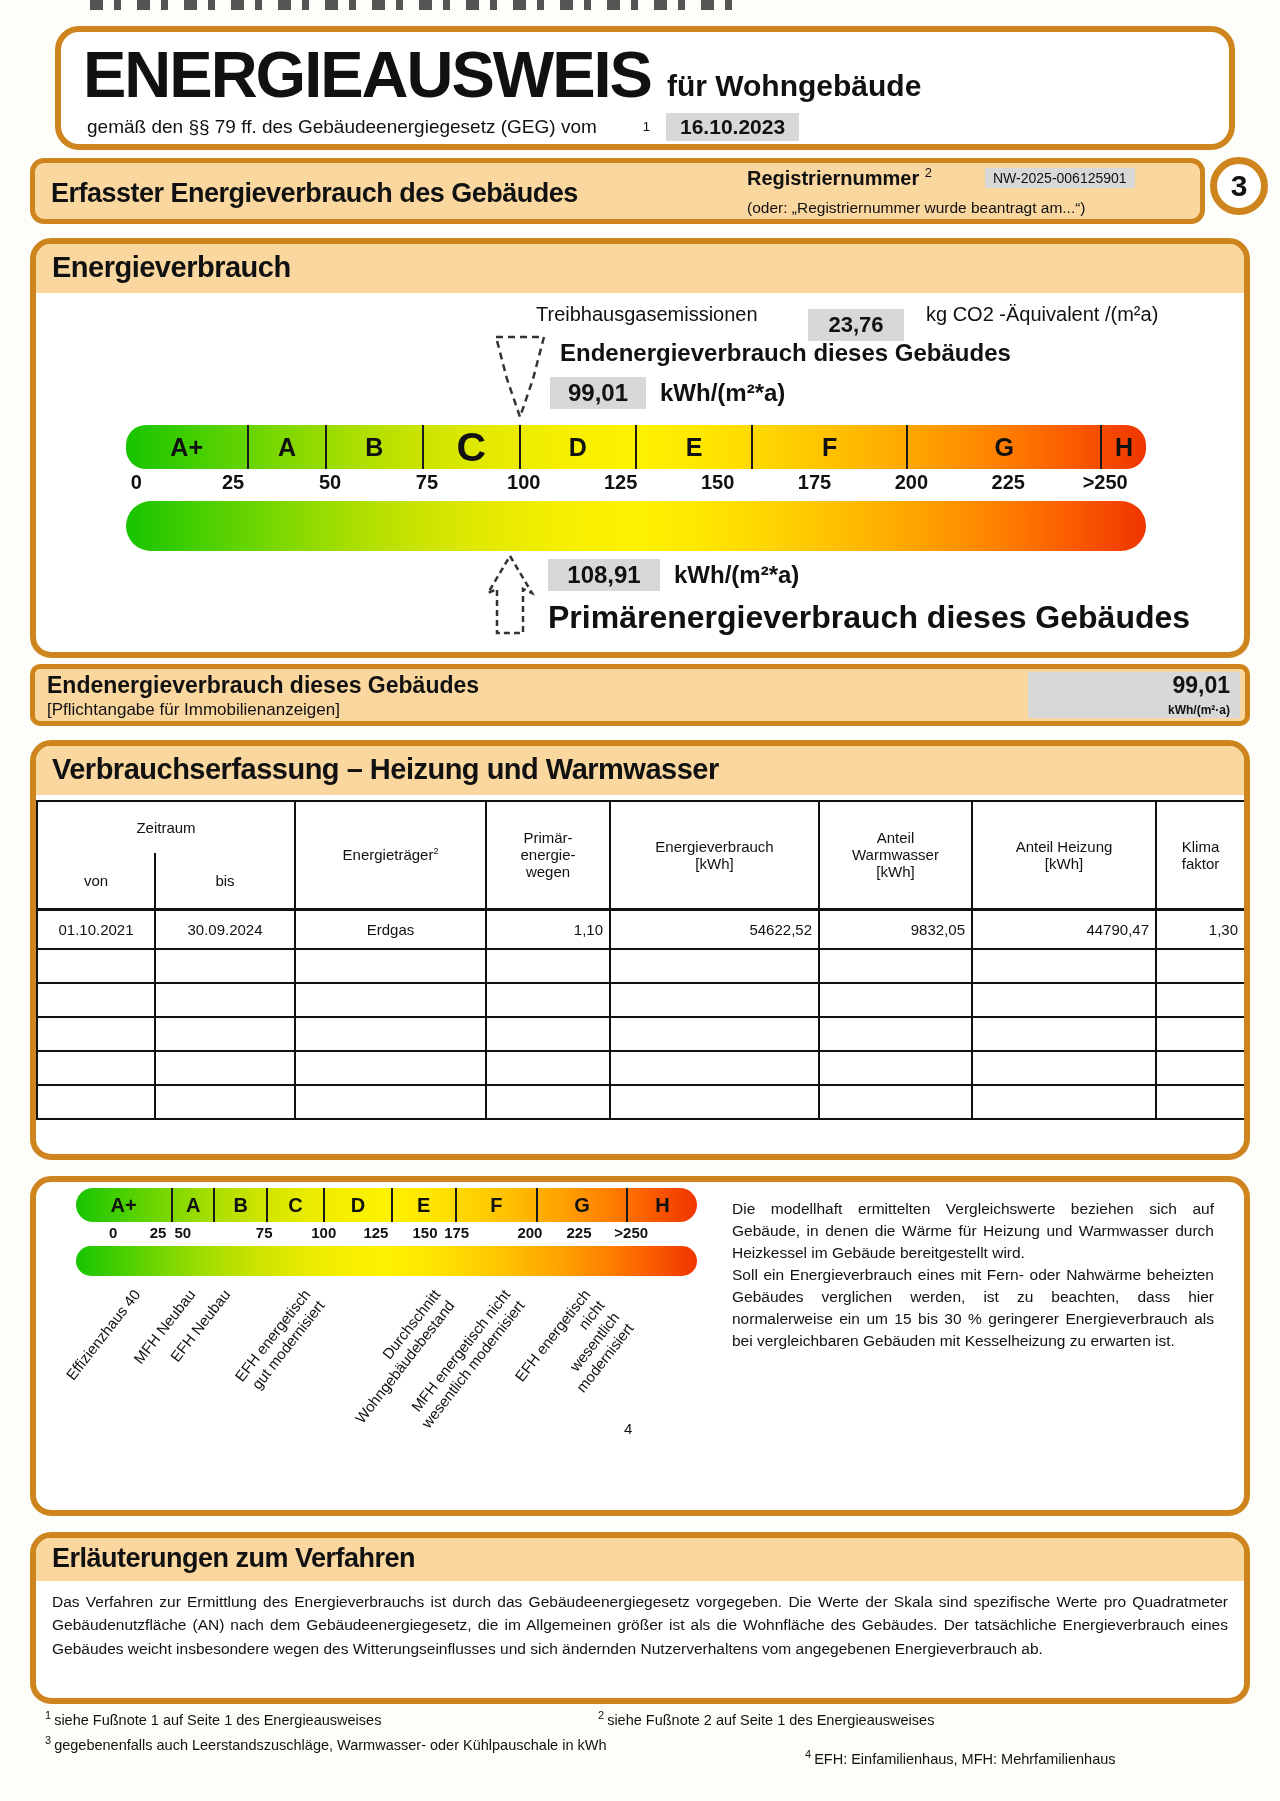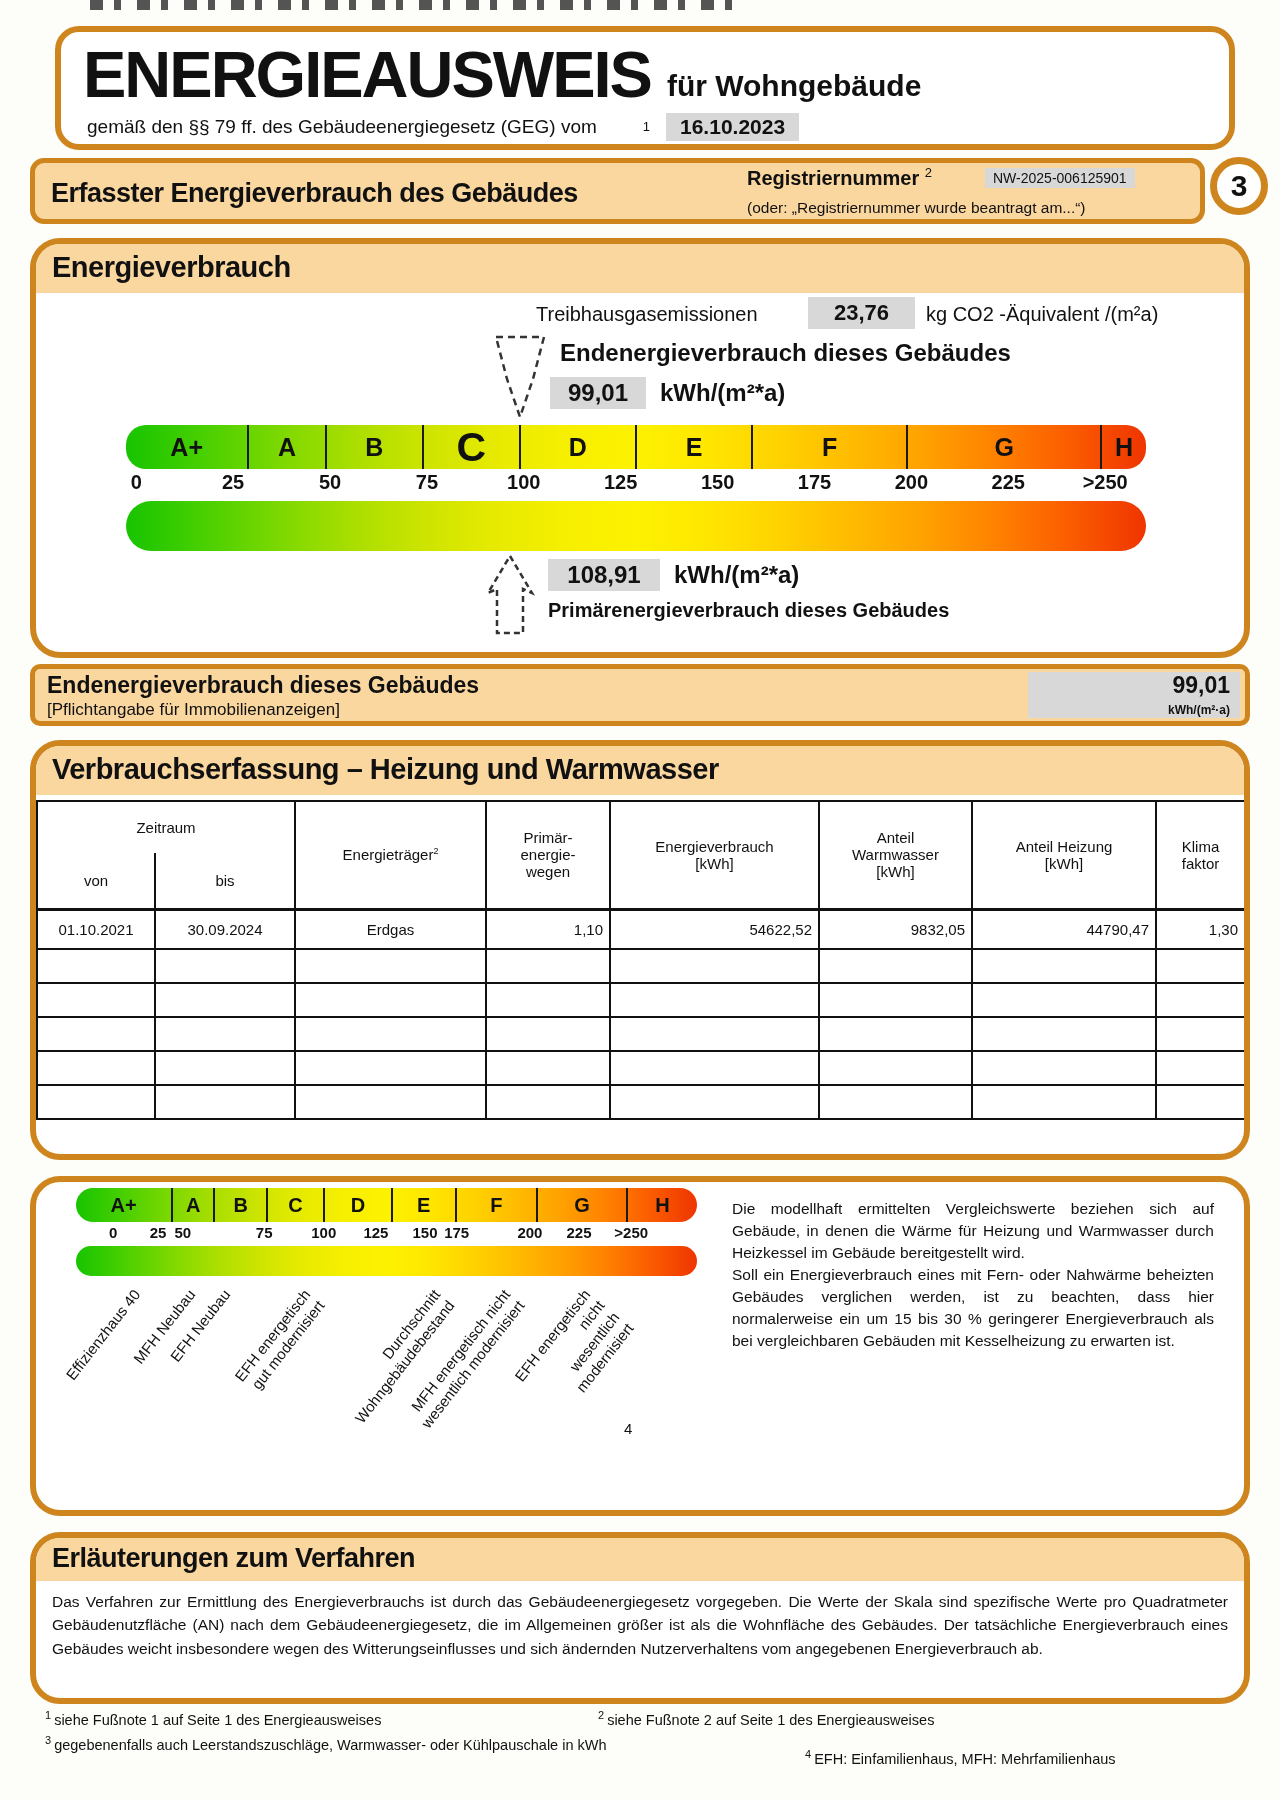--- a/index.html
+++ b/index.html
@@ -10,21 +10,21 @@
   }
   *{box-sizing:border-box}
   html,body{margin:0;padding:0}
   body{
     width:1280px;height:1801px;position:relative;overflow:hidden;
     background:#fdfdfa;color:var(--ink);
     font-family:"Liberation Sans", sans-serif;
   }
   .abs{position:absolute}
   .panel{
-    position:absolute;border:6px solid var(--orange);border-radius:30px;
+    position:absolute;border:6px solid var(--orange);border-radius:21px;
     background:#fff;overflow:hidden;
   }
   .phead{
     background:var(--peach);font-weight:bold;font-size:29px;
     padding:7px 16px 9px 16px;letter-spacing:-0.5px;
   }
   sup{font-size:60%;vertical-align:super;line-height:0}
   .chip{background:var(--gray);font-weight:bold;text-align:center}
 
   
@@ -67,30 +67,30 @@
   .seg + .seg{border-left:2px solid #1a1a1a}
   .s0{width:11.9%}.s1{width:7.6%}.s2{width:9.5%}.s3{width:9.5%}.s4{width:11.4%}
   .s5{width:11.4%}.s6{width:15.2%}.s7{width:19%}.s8{width:4.5%}
   .seg.cur{font-size:41px;font-weight:800}
   .ticks{position:absolute;left:90px;width:1020px;top:176px;height:30px}
   .tick{position:absolute;top:2px;transform:translateX(-50%);font-weight:bold;font-size:20px;white-space:nowrap}
   .t0{left:1%}.t1{left:10.5%}.t2{left:20%}.t3{left:29.5%}.t4{left:39%}.t5{left:48.5%}
   .t6{left:58%}.t7{left:67.5%}.t8{left:77%}.t9{left:86.5%}.t10{left:96%}
   .band2{position:absolute;left:90px;width:1020px;height:50px;top:208px;border-radius:25px}
   .ghg-label{position:absolute;left:500px;top:10px;font-size:20px}
-  .ghg-chip{position:absolute;left:772px;top:4px;width:107px;height:32px;font-size:22px;line-height:32px}
+  .ghg-chip{position:absolute;left:772px;top:16px;width:96px;height:32px;font-size:22px;line-height:32px}
   .ghg-unit{position:absolute;left:890px;top:10px;font-size:20px}
   .arrow-down{position:absolute;left:455px;top:40px}
   .end-label{position:absolute;left:524px;top:46px;font-size:24px;font-weight:bold}
   .end-chip{position:absolute;left:514px;top:84px;width:96px;height:32px;font-size:24px;line-height:32px}
   .end-unit{position:absolute;left:624px;top:86px;font-size:24px;font-weight:bold}
   .arrow-up{position:absolute;left:448px;top:260px}
   .prim-chip{position:absolute;left:512px;top:266px;width:112px;height:32px;font-size:24px;line-height:32px}
   .prim-unit{position:absolute;left:638px;top:268px;font-size:24px;font-weight:bold}
-  .prim-label{position:absolute;left:512px;top:306px;font-size:20px;font-weight:bold}
+  .prim-label{position:absolute;left:512px;top:306px;font-size:32px;font-weight:bold}
 
   
   #end-band{
     left:30px;top:664px;width:1220px;height:62px;border:5px solid var(--orange);
     border-radius:10px;background:var(--peach);position:absolute;overflow:hidden;
   }
   .eb-title{position:absolute;left:12px;top:3px;font-size:23px;font-weight:bold}
   .eb-note{position:absolute;left:12px;top:31px;font-size:17px}
   .eb-chip{position:absolute;right:5px;top:3px;bottom:3px;width:212px;background:var(--gray);text-align:right;padding:0 10px}
   .eb-value{font-size:23px;font-weight:bold;line-height:26px}

